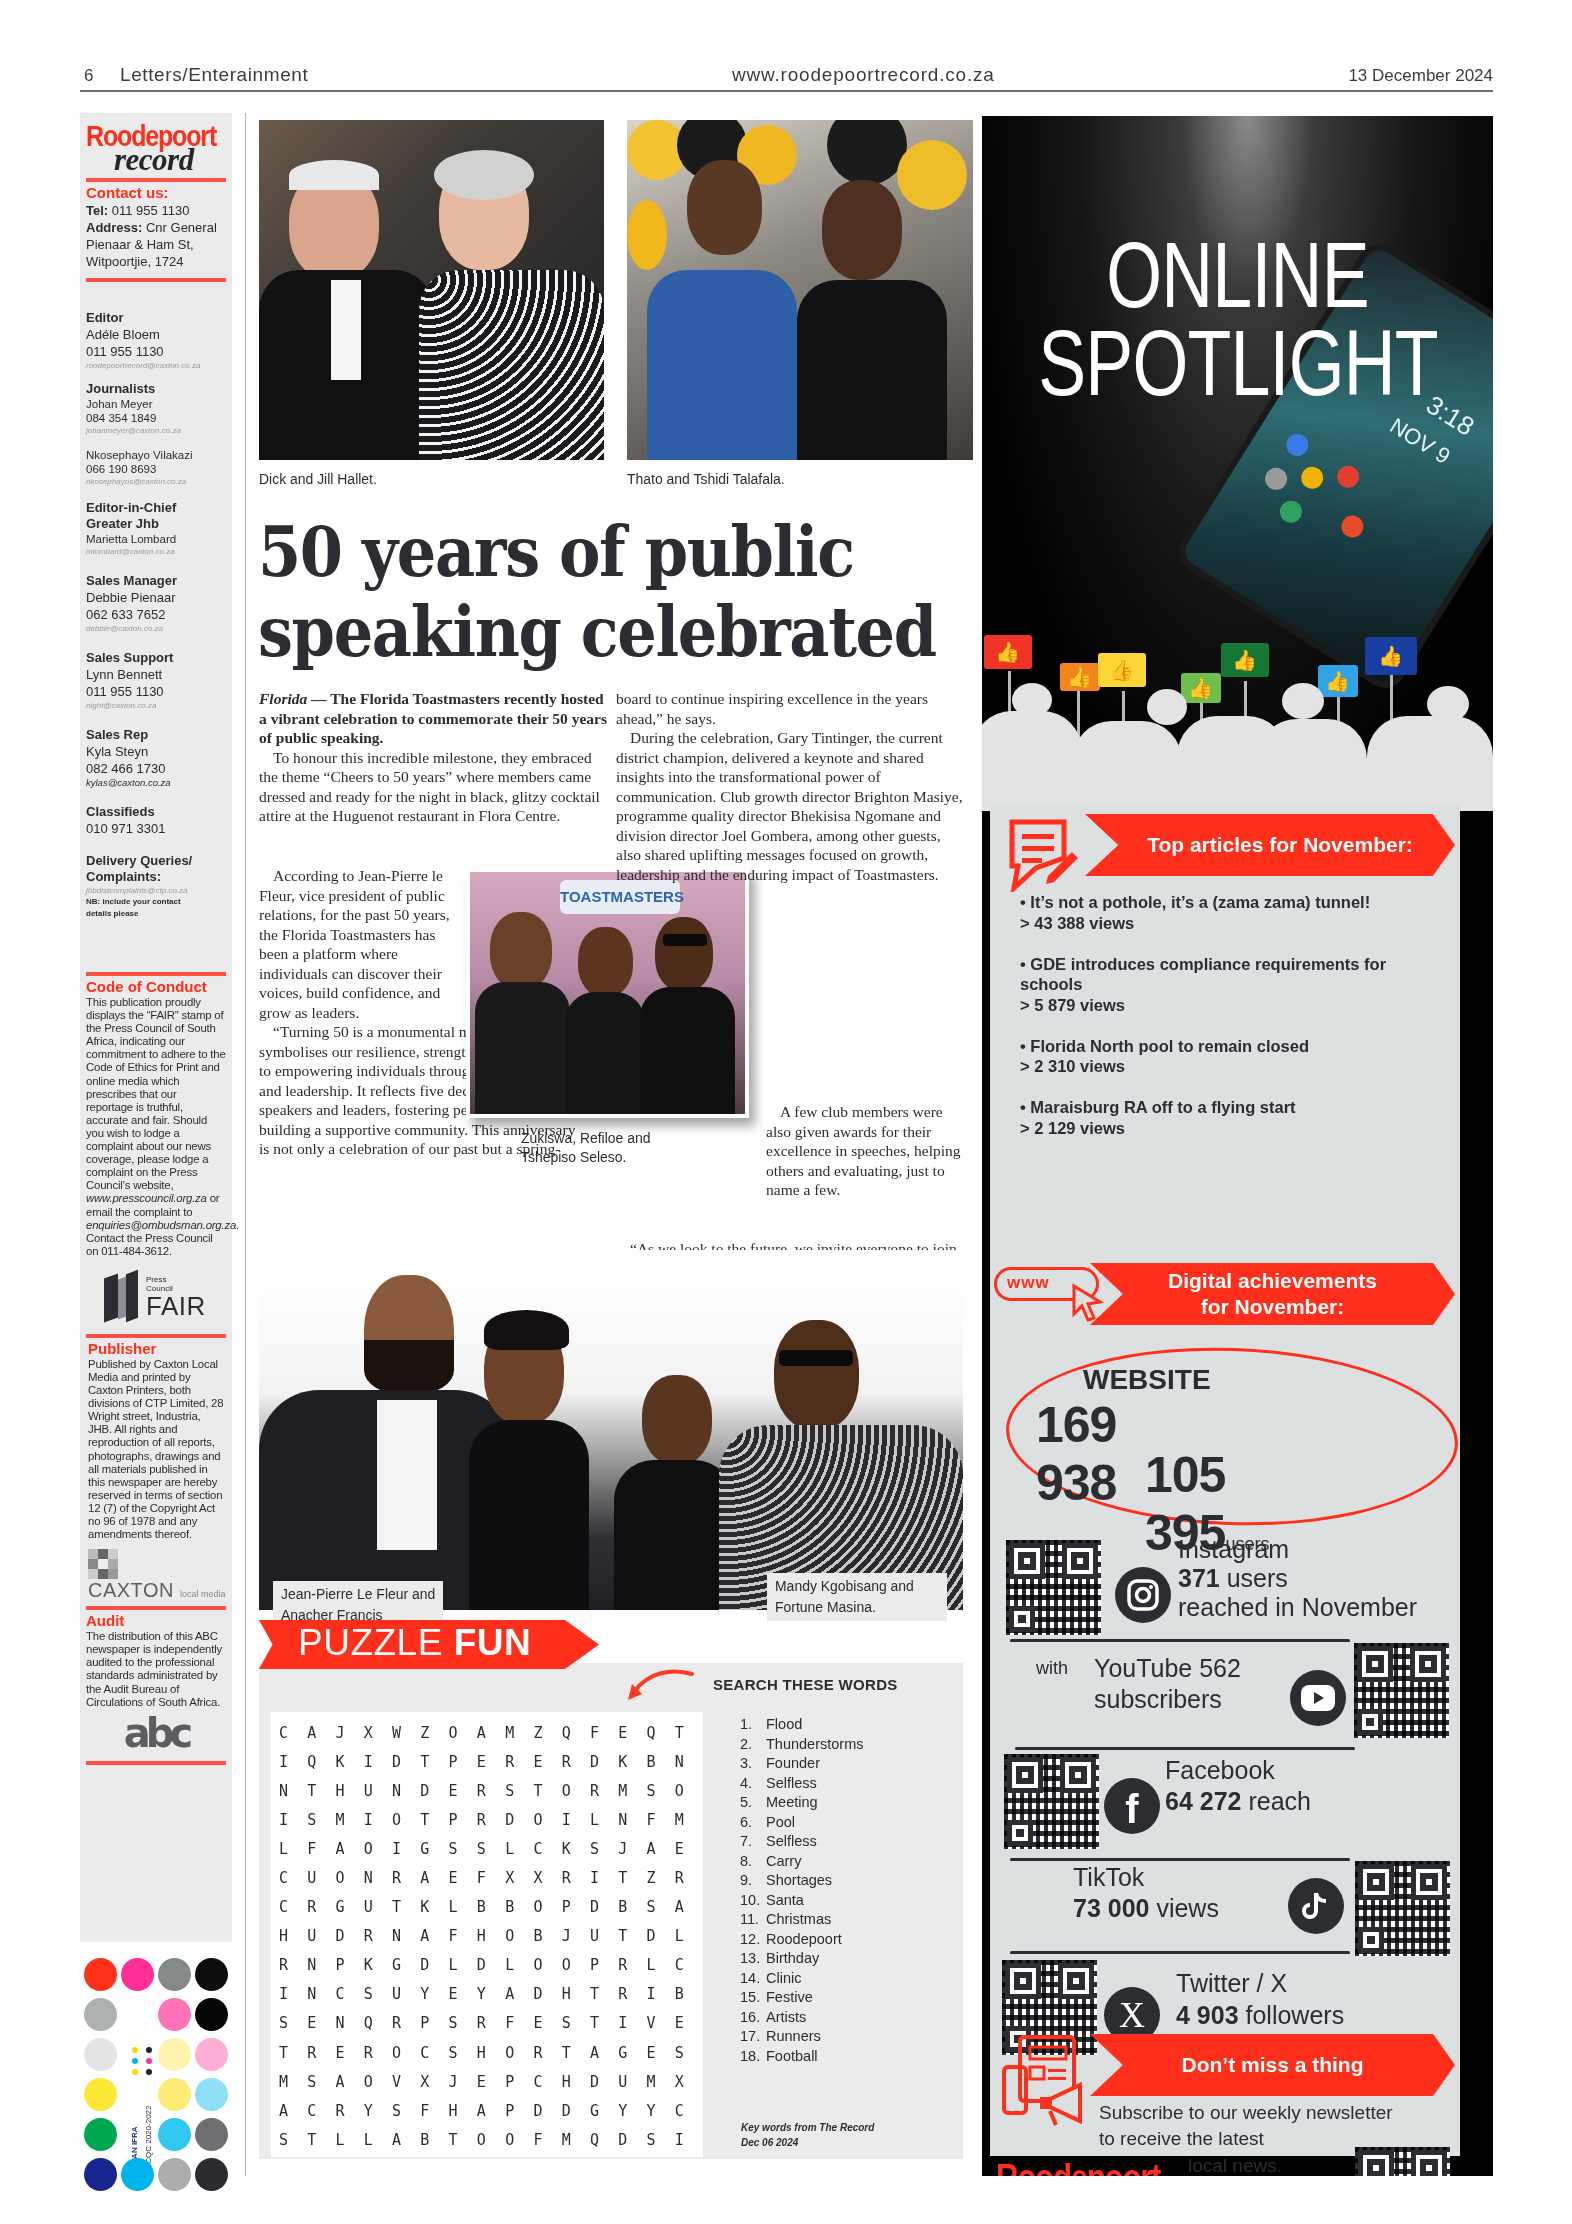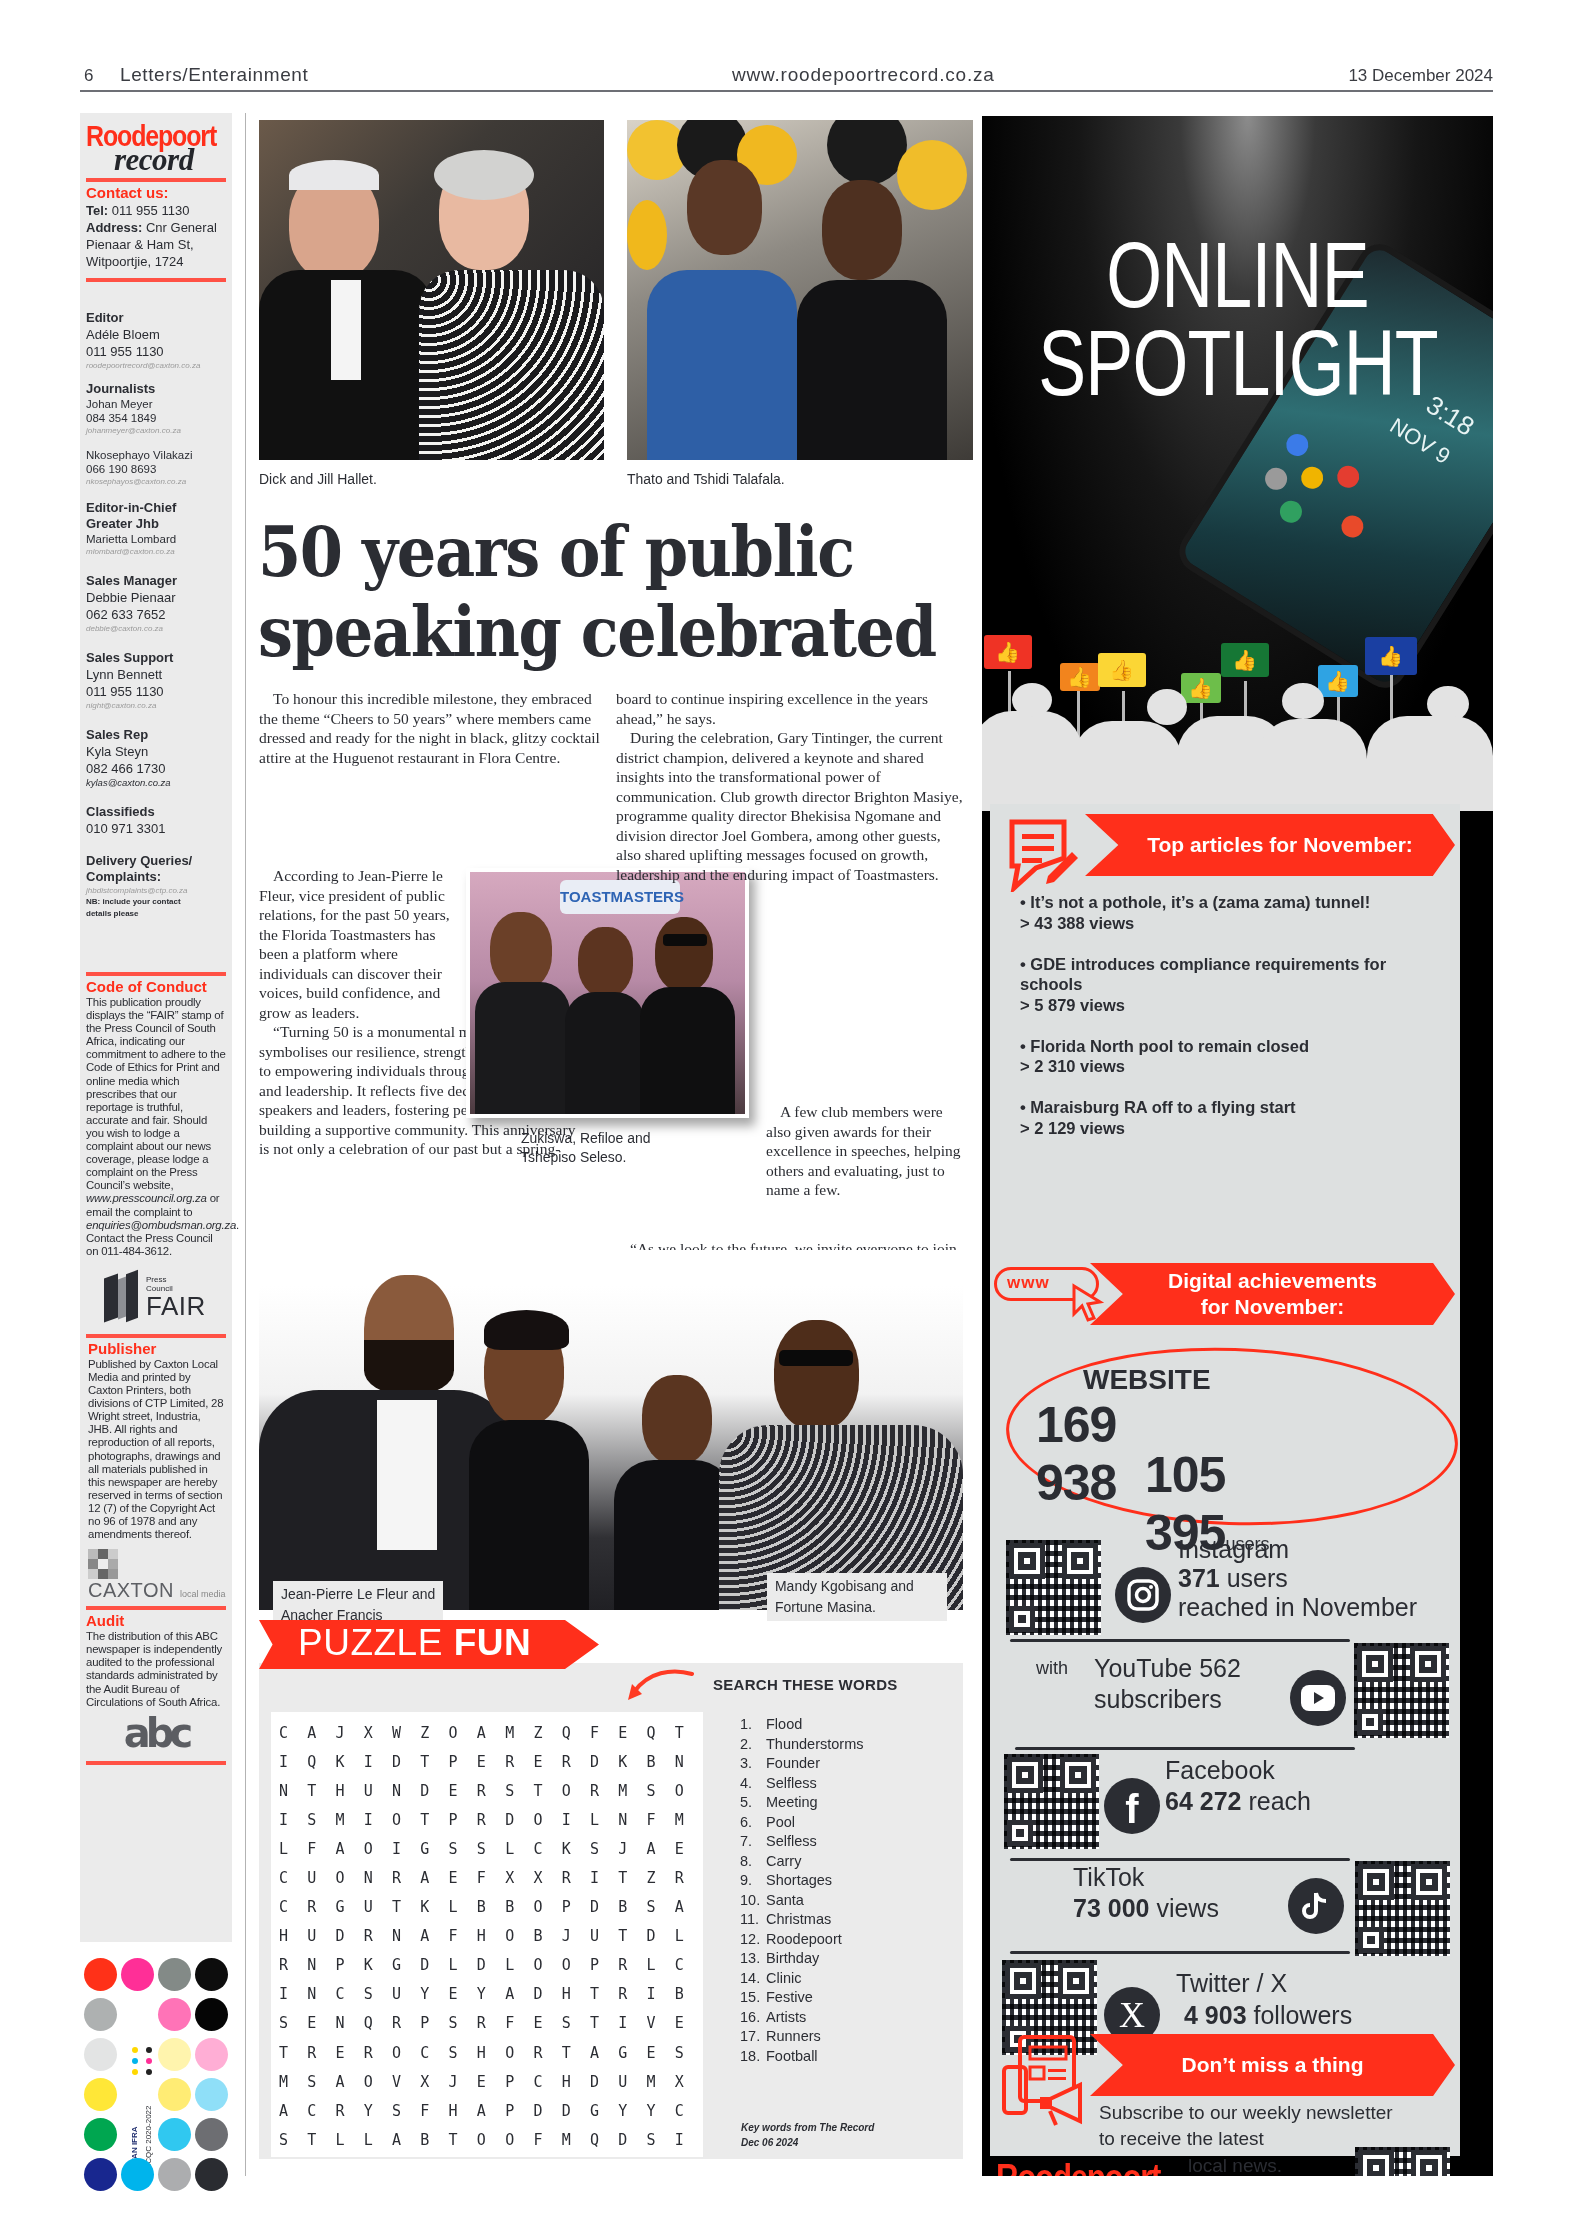--- a/index.html
+++ b/index.html
@@ -296,20 +296,21 @@
   <div style="position:absolute;left:170px;top:160px;width:150px;height:180px;background:#121214;border-radius:40px 40px 0 0"></div>
 </div>
 <div class="caption" style="left:627px;top:470px">Thato and Tshidi Talafala.</div>
 
 <h1 class="headline" style="left:258px;top:512px">
   <span>50 years of public</span><br>
   <span>speaking celebrated</span>
 </h1>
 
 <div class="body-txt" style="left:259px;top:689px;width:352px">
+  <p class="noind lede"><i>Florida</i><span> — The Florida Toastmasters recently hosted a vibrant celebration to commemorate their 50 years of public speaking.</span></p>
   <p>To honour this incredible milestone, they embraced the theme “Cheers to 50 years” where members came dressed and ready for the night in black, glitzy cocktail attire at the Huguenot restaurant in Flora Centre.</p>
 </div>
 <div class="body-txt" style="left:259px;top:866px;width:192px">
   <p>According to Jean-Pierre le Fleur, vice president of public relations, for the past 50 years, the Florida Toastmasters has been a platform where individuals can discover their voices, build confidence, and grow as leaders.</p>
   <p style="width:330px" id="p-turning">“Turning 50 is a monumental milestone that symbolises our resilience, strength and commitment to empowering individuals through communication and leadership. It reflects five decades of nurturing speakers and leaders, fostering personal growth, and building a supportive community. This anniversary is not only a celebration of our past but a spring-</p>
 </div>
 
 <div class="photo" style="left:466px;top:868px;width:283px;height:250px;background:#fff;box-shadow:6px 8px 10px rgba(0,0,0,0.35);padding:4px">
   <div style="position:relative;width:100%;height:100%;overflow:hidden;background:linear-gradient(180deg,#d6a9bf 0%,#b78aa6 45%,#4b3a3f 100%)">
     <div style="position:absolute;left:90px;top:8px;width:120px;height:34px;background:#e9edf5;border-radius:6px;font-size:15px;font-weight:bold;color:#2e64b4;text-align:center;line-height:34px">TOASTMASTERS</div>
@@ -788,21 +789,21 @@
       </div>
     <div class="brush" style="left:20px;top:1147px;width:340px"></div>
 
     <div class="qr" style="left:12px;top:1156px">
         <i></i>
       </div>
     <div class="soc-icon" style="left:114px;top:1183px">
         <span style="font-size:36px;font-family:'Liberation Serif',serif;font-weight:normal">X</span>
       </div>
     <div class="soc-name" style="left:186px;top:1164px">Twitter / X</div>
-    <div class="soc-val" style="left:194px;top:1196px"><b>4 903</b><span> followers</span></div>
+    <div class="soc-val" style="left:186px;top:1196px"><b>4 903</b><span> followers</span></div>
 
     <svg style="position:absolute;left:10px;top:1229px;width:100px;height:96px" viewBox="0 0 100 96">
       <rect x="20" y="4" width="54" height="64" rx="4" fill="none" stroke="#ff2f1b" stroke-width="4"></rect>
       <rect x="4" y="34" width="22" height="46" rx="4" fill="none" stroke="#ff2f1b" stroke-width="4"></rect>
       <rect x="30" y="14" width="36" height="12" fill="none" stroke="#ff2f1b" stroke-width="3"></rect>
       <rect x="30" y="34" width="14" height="12" fill="none" stroke="#ff2f1b" stroke-width="3"></rect>
       <rect x="48" y="36" width="18" height="3" fill="#ff2f1b"></rect>
         <rect x="48" y="44" width="18" height="3" fill="#ff2f1b"></rect>
       <path d="M50 66 L80 52 V88 L50 74 Z" fill="#dde0e0" stroke="#ff2f1b" stroke-width="4"></path>
       <rect x="40" y="64" width="12" height="12" fill="#ff2f1b"></rect>

